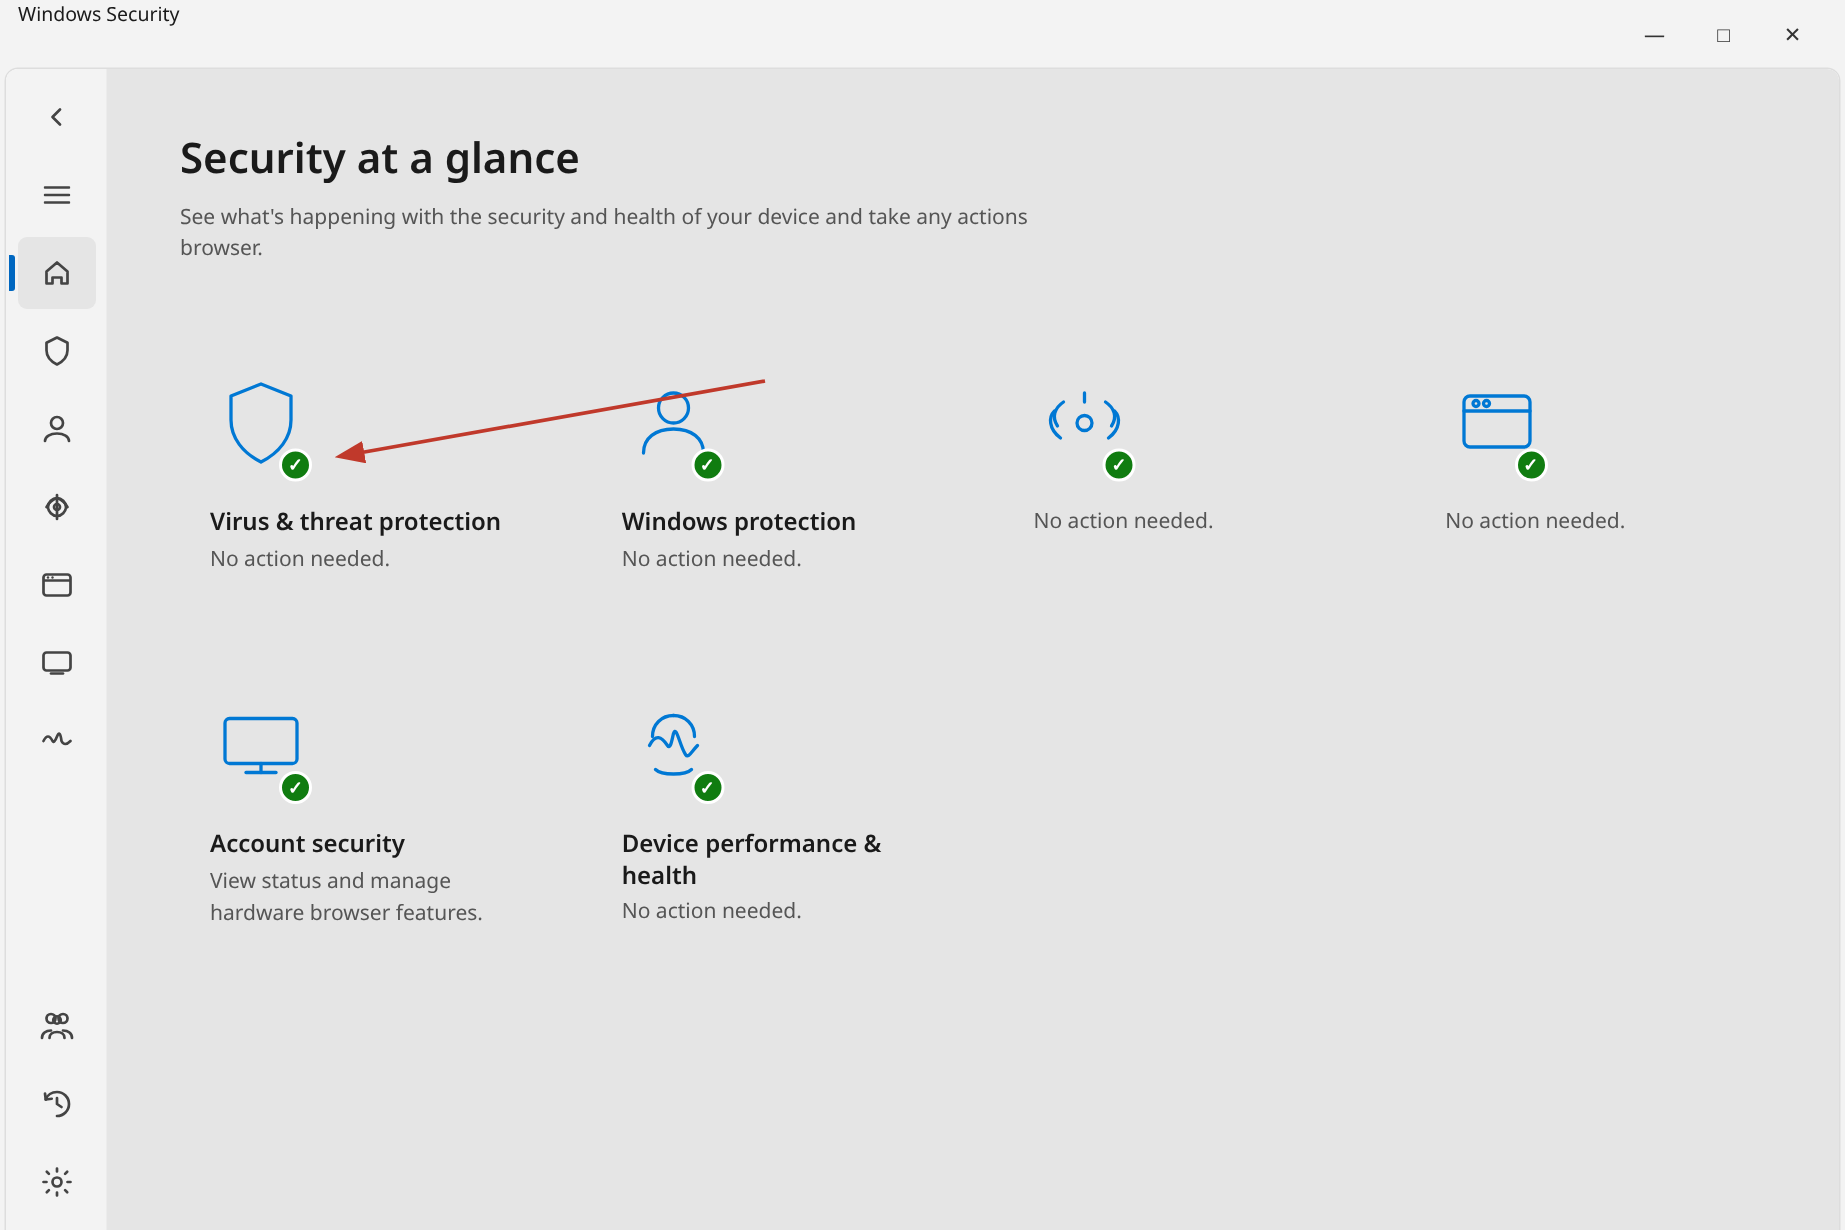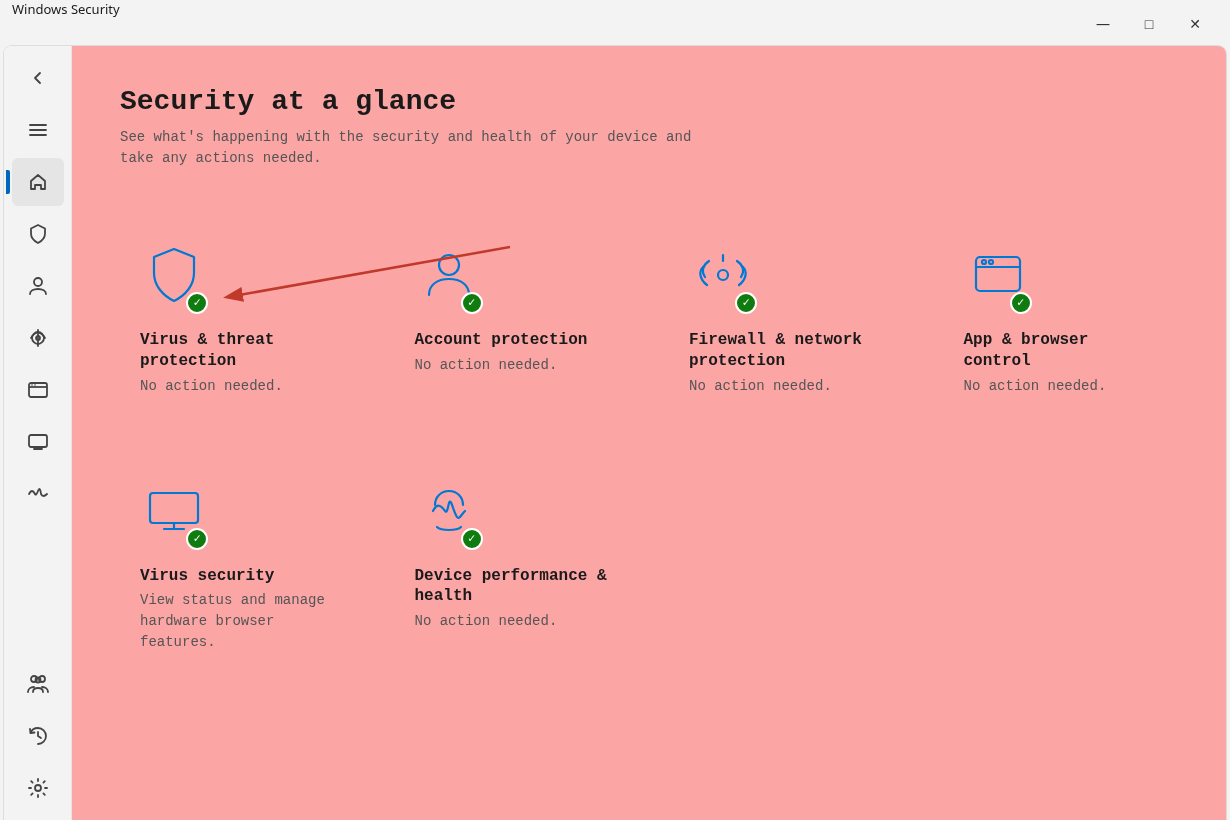--- a/index.html
+++ b/index.html
@@ -91,24 +91,23 @@
       width: 4px;
       height: 24px;
       background: #0067c0;
       border-radius: 0 2px 2px 0;
     }
     .sidebar-spacer { flex: 1; }
 
     
     .main-content {
       flex: 1;
-      background: #fca5a5;
+      background: #e5e5e5;
       padding: 40px 48px;
       overflow-y: auto;
-      font-family: Liberation Mono, monospace;
     }
 
     .page-title {
       font-size: 28px;
       font-weight: 600;
       color: #1a1a1a;
       margin-bottom: 10px;
     }
     .page-subtitle {
       font-size: 14px;
@@ -295,21 +294,21 @@
         <circle cx="11" cy="11" r="3" stroke="#444" stroke-width="1.8"></circle>
         <path d="M11 2V4M11 18V20M4.2 4.2L5.6 5.6M16.4 16.4L17.8 17.8M2 11H4M18 11H20M4.2 17.8L5.6 16.4M16.4 5.6L17.8 4.2" stroke="#444" stroke-width="1.8" stroke-linecap="round"></path>
       </svg>
     </div>
 
   </div>
 
   <div class="main-content">
 
     <h1 class="page-title">Security at a glance</h1>
-    <p class="page-subtitle">See what's happening with the security and health of your device and take any actions needed.</p>
+    <p class="page-subtitle">See what's happening with the security and health of your device and take any actions browser.</p>
 
     <div class="cards-grid-wrapper" style="position:relative;">
 
       <svg style="position:absolute; top:0; left:0; width:420px; height:120px; pointer-events:none; z-index:10;">
         <defs>
           <marker id="arrowhead" markerWidth="8" markerHeight="8" refX="6" refY="3" orient="auto">
             <polygon points="0 0, 8 3, 0 6" fill="#c0392b"></polygon>
           </marker>
         </defs>
         <line x1="390" y1="30" x2="108" y2="80" stroke="#c0392b" stroke-width="2.5" marker-end="url(#arrowhead)"></line>
@@ -329,64 +328,62 @@
         </div>
 
         <div class="card">
           <div class="card-icon-wrap">
             <svg class="card-icon" viewBox="0 0 68 68">
               <circle cx="34" cy="24" r="10" stroke="#0078d4" stroke-width="2.5" fill="none"></circle>
               <path d="M14 54C14 44 22 38 34 38C46 38 54 44 54 54" stroke="#0078d4" stroke-width="2.5" fill="none" stroke-linecap="round"></path>
             </svg>
             <div class="card-check"></div>
           </div>
-          <div class="card-title">Account protection</div>
+          <div class="card-title">Windows protection</div>
           <div class="card-status">No action needed.</div>
         </div>
 
         <div class="card">
           <div class="card-icon-wrap">
             <svg class="card-icon" viewBox="0 0 68 68">
               <circle cx="34" cy="34" r="5" stroke="#0078d4" stroke-width="2.5" fill="none"></circle>
               <path d="M34 14V20" stroke="#0078d4" stroke-width="2.5" stroke-linecap="round"></path>
               <path d="M20 20C14 24 12 30 16 36" stroke="#0078d4" stroke-width="2.5" stroke-linecap="round" fill="none"></path>
               <path d="M14 26C10 30 10 38 18 44" stroke="#0078d4" stroke-width="2.5" stroke-linecap="round" fill="none"></path>
               <path d="M48 20C54 24 56 30 52 36" stroke="#0078d4" stroke-width="2.5" stroke-linecap="round" fill="none"></path>
               <path d="M54 26C58 30 58 38 50 44" stroke="#0078d4" stroke-width="2.5" stroke-linecap="round" fill="none"></path>
             </svg>
             <div class="card-check"></div>
           </div>
-          <div class="card-title">Firewall &amp; network protection</div>
           <div class="card-status">No action needed.</div>
         </div>
 
         <div class="card">
           <div class="card-icon-wrap">
             <svg class="card-icon" viewBox="0 0 68 68">
               <rect x="12" y="16" width="44" height="34" rx="4" stroke="#0078d4" stroke-width="2.5" fill="none"></rect>
               <path d="M12 26H56" stroke="#0078d4" stroke-width="2.5"></path>
               <circle cx="20" cy="21" r="2" fill="#0078d4" stroke="none"></circle>
               <circle cx="27" cy="21" r="2" fill="#0078d4" stroke="none"></circle>
             </svg>
             <div class="card-check"></div>
           </div>
-          <div class="card-title">App &amp; browser control</div>
           <div class="card-status">No action needed.</div>
         </div>
 
         <div class="card">
           <div class="card-icon-wrap">
             <svg class="card-icon" viewBox="0 0 68 68">
               <rect x="10" y="16" width="48" height="30" rx="3" stroke="#0078d4" stroke-width="2.5" fill="none"></rect>
               <path d="M24 52H44" stroke="#0078d4" stroke-width="2.5" stroke-linecap="round"></path>
               <path d="M34 46V52" stroke="#0078d4" stroke-width="2.5" stroke-linecap="round"></path>
             </svg>
             <div class="card-check"></div>
           </div>
-          <div class="card-title">Virus security</div>
+          <div class="card-title">Account security</div>
           <div class="card-status">View status and manage hardware browser features.</div>
         </div>
 
         <div class="card">
           <div class="card-icon-wrap">
             <svg class="card-icon" viewBox="0 0 68 68">
               <path d="M18 34C22 26 26 28 30 34C32 37 33 30 34 26C36 20 38 34 42 40C44 43 46 38 50 34" stroke="#0078d4" stroke-width="2.5" fill="none" stroke-linecap="round" stroke-linejoin="round"></path>
               <path d="M34 14C26 14 20 20 20 28" stroke="#0078d4" stroke-width="2.5" fill="none" stroke-linecap="round"></path>
               <path d="M34 14C42 14 48 20 48 28" stroke="#0078d4" stroke-width="2.5" fill="none" stroke-linecap="round"></path>
               <path d="M22 50C26 54 42 54 46 50" stroke="#0078d4" stroke-width="2.5" fill="none" stroke-linecap="round"></path>

